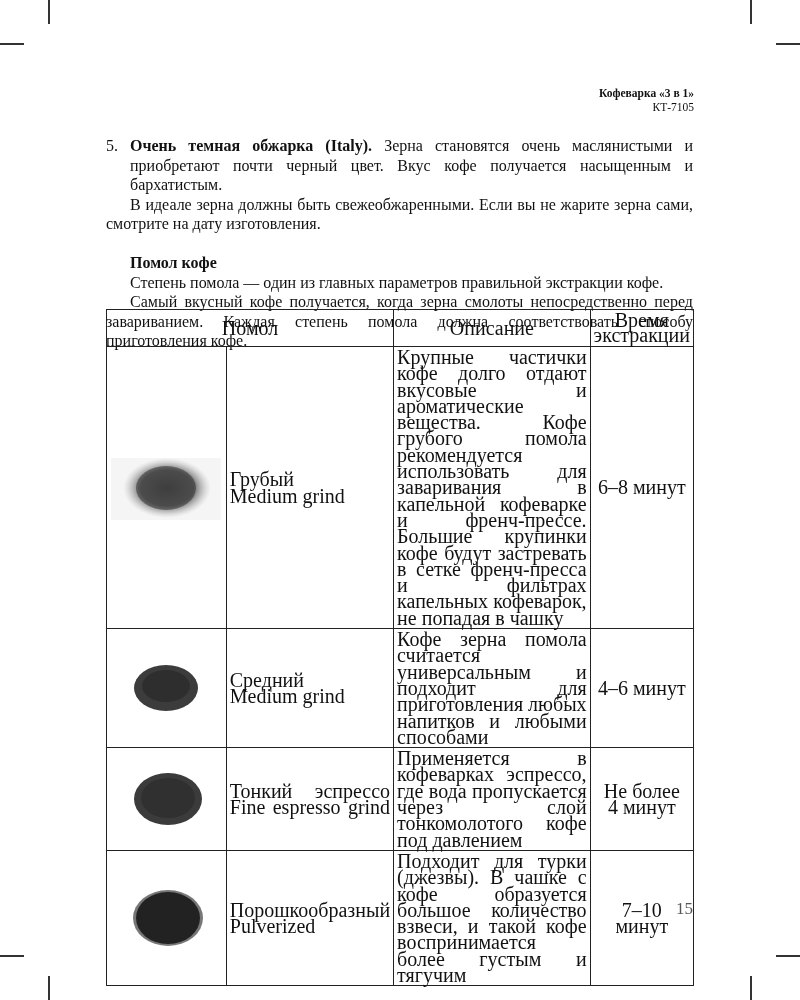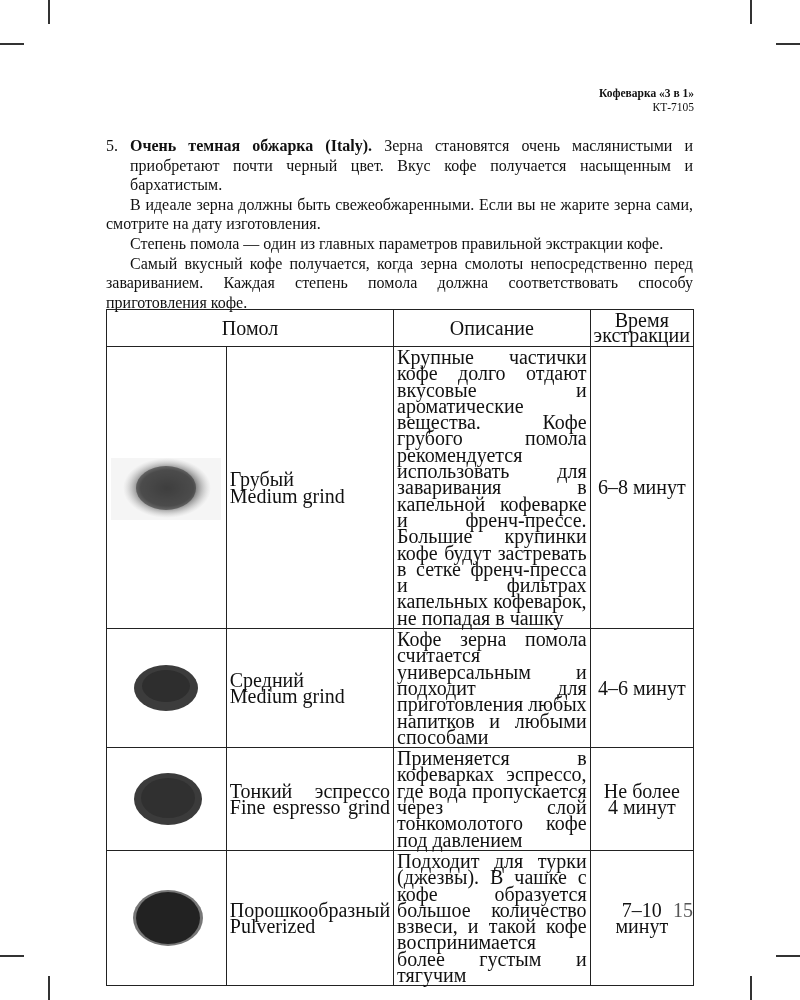--- a/index.html
+++ b/index.html
@@ -30,21 +30,21 @@
     td.desc-cell { width: 230px; text-align: justify; }
     td.time-cell { width: 96px; text-align: center; }
     tr.r1 td { height: 167px; }
     tr.r2 td { height: 78px; }
     tr.r3 td { height: 78px; }
     tr.r4 td { height: 78px; }
     tr.r5 td { height: 78px; }
     .justify-line { display: block; text-align: justify; text-align-last: justify; }
     svg.pile { display: block; margin: 0 auto; }
 
-    .page-num { position: absolute; top: 899px; right: 107px; font-size: 20px; color: #555; }
+    .page-num { position: absolute; top: 899px; right: 107px; font-size: 17px; color: #555; }
   </style>
 </head>
 <body>
 
 <div class="crop v" style="left:48px; top:0;"></div>
 <div class="crop h" style="left:0; top:43px;"></div>
 <div class="crop v" style="left:750px; top:0;"></div>
 <div class="crop h" style="left:776px; top:43px;"></div>
 <div class="crop v" style="left:48px; top:976px;"></div>
 <div class="crop h" style="left:0; top:955px;"></div>
@@ -52,20 +52,21 @@
 <div class="crop h" style="left:776px; top:955px;"></div>
 
 <div class="header">
   <div class="title">Кофеварка «3 в 1»</div>
   <div>КТ-7105</div>
 </div>
 
 <div class="content">
   <p class="item5"><span class="num">5.</span><b>Очень темная обжарка (Italy).</b><span> Зерна становятся очень маслянистыми и приобретают почти черный цвет. Вкус кофе получается насыщенным и бархатистым.</span></p>
   <p class="indent">В идеале зерна должны быть свежеобжаренными. Если вы не жарите зерна сами, смотрите на дату изготовления.</p>
+  <p class="section-title">Помол кофе</p>
   <p class="indent">Степень помола — один из главных параметров правильной экстракции кофе.</p>
   <p class="indent">Самый вкусный кофе получается, когда зерна смолоты непосредственно перед завариванием. Каждая степень помола должна соответствовать способу приготовления кофе.</p>
 </div>
 
 <table class="grind">
   <thead>
     <tr>
       <th colspan="2">Помол</th>
       <th>Описание</th>
       <th class="time-h"><span>Время</span><br><span>экстракции</span></th>

